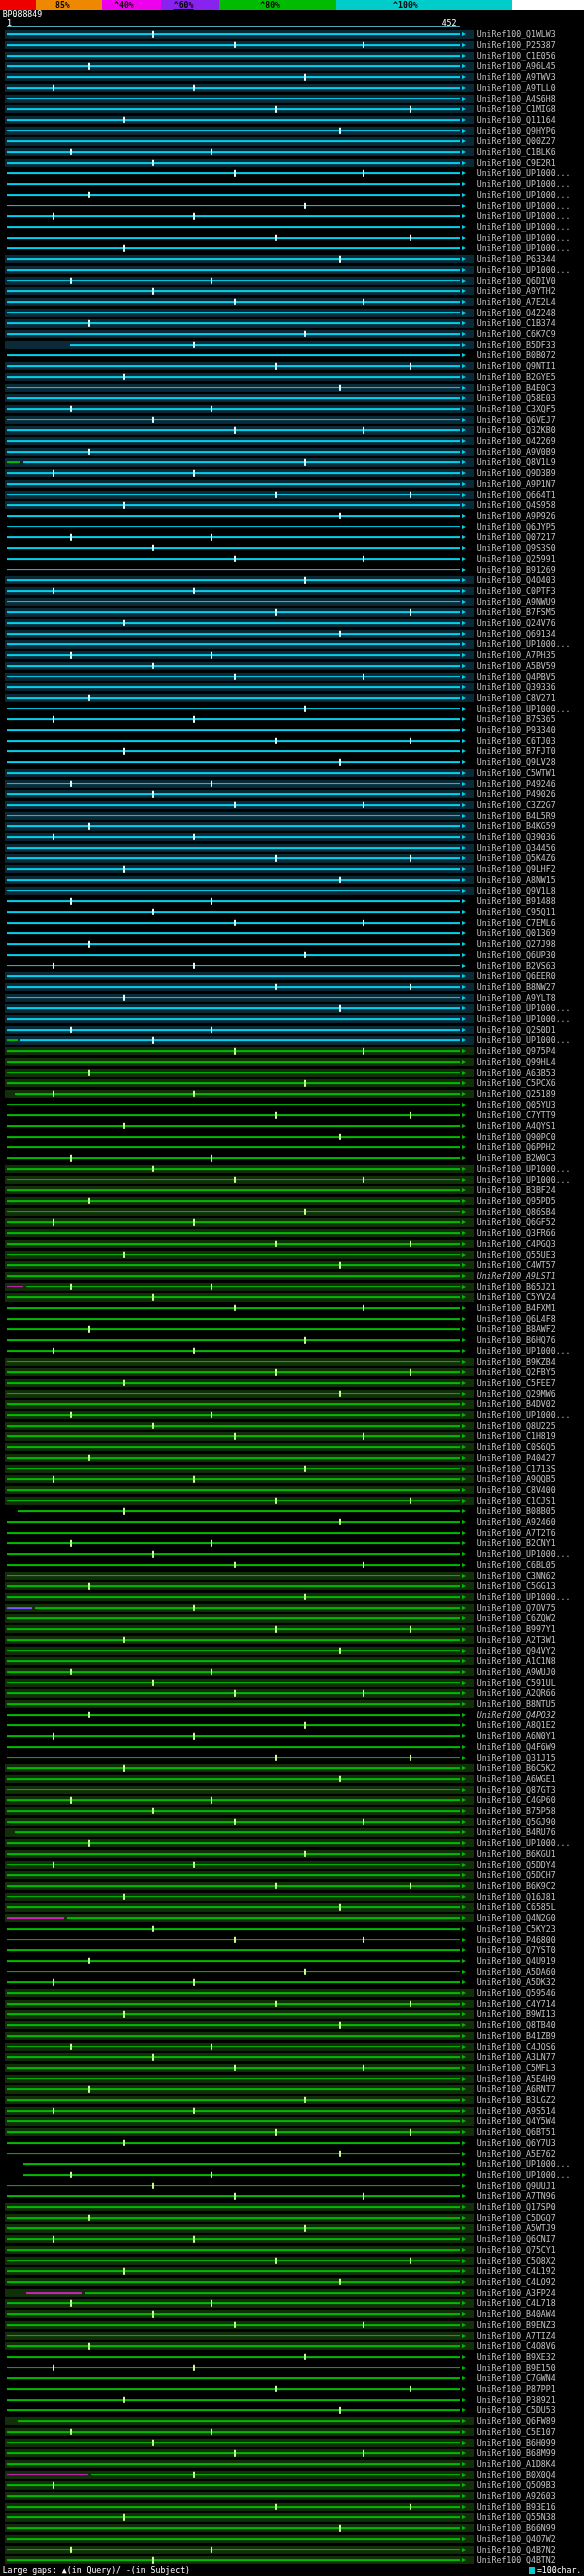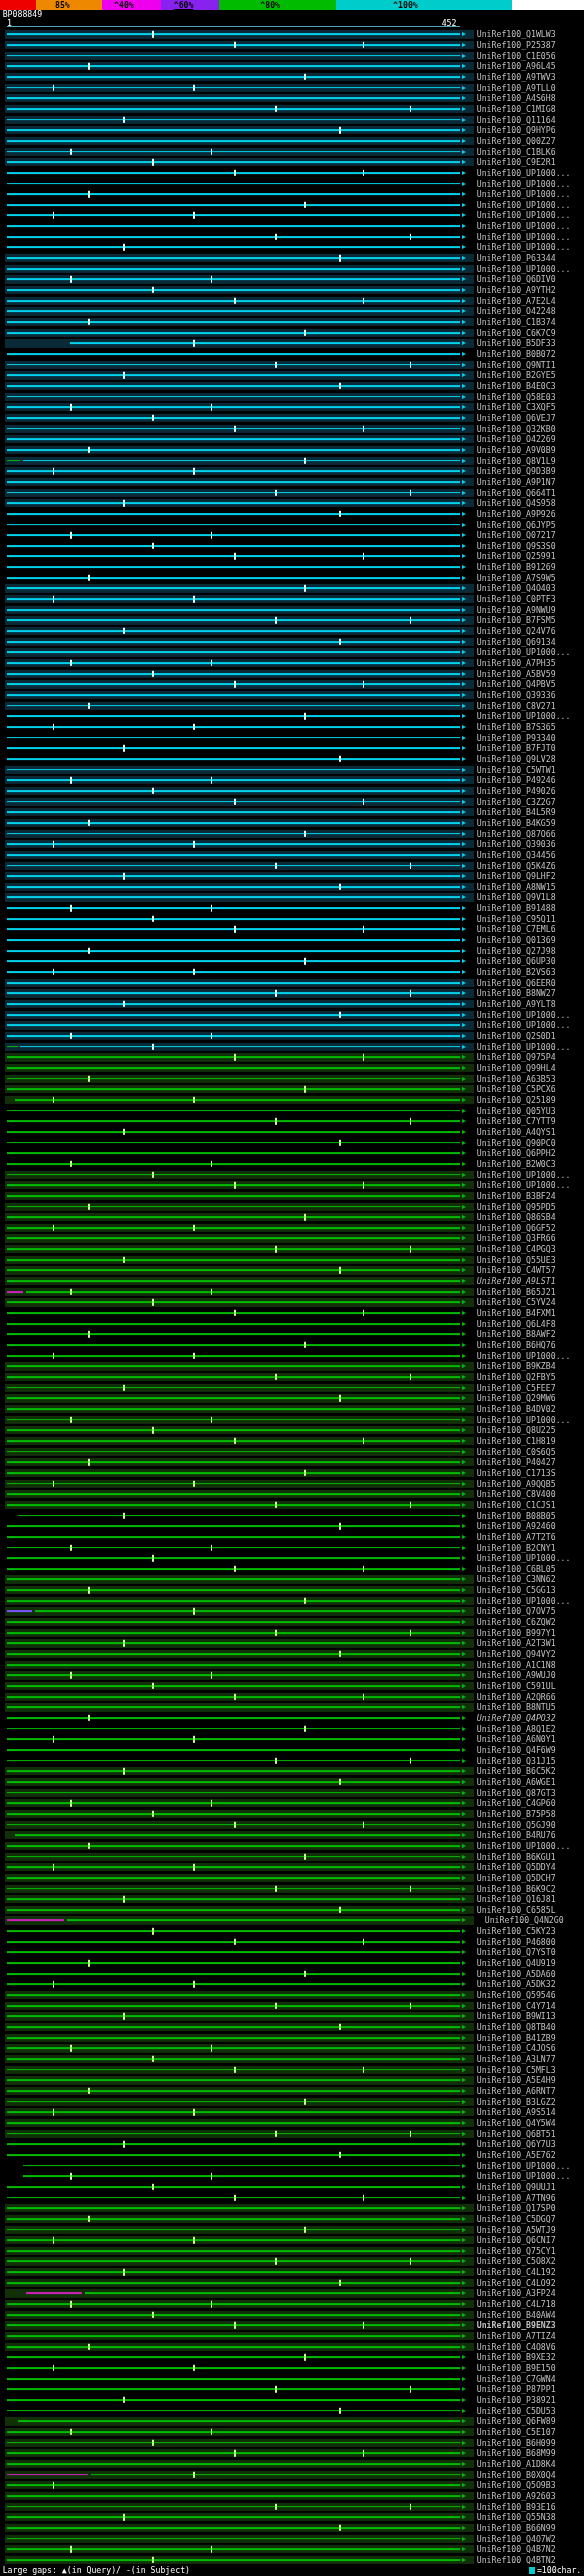--- a/index.html
+++ b/index.html
@@ -416,27 +416,20 @@
         <div class="arrow" style="left: 79%; border-left-color: rgb(0, 210, 238);"></div>
         <div class="hitlabel" style="color: rgb(192, 192, 192);">UniRef100_Q25991</div>
       </div>
       <div class="row">
         <div class="stripe" style="background: rgb(0, 0, 0);"></div>
         <div class="hline" style="left: 1.2%; width: 77.4%; background: rgb(0, 210, 238);"></div>
         <div class="arrow" style="left: 79%; border-left-color: rgb(0, 210, 238);"></div>
         <div class="hitlabel" style="color: rgb(192, 192, 192);">UniRef100_B91269</div>
       </div>
       <div class="row">
-        <div class="stripe" style="background: rgb(0, 0, 0);"></div>
-        <div class="hline" style="left: 1.2%; width: 77.4%; background: rgb(0, 210, 238);"></div>
-        <div class="tick" style="left: 15%; background: rgb(223, 255, 255);"></div>
-        <div class="arrow" style="left: 79%; border-left-color: rgb(0, 210, 238);"></div>
-        <div class="hitlabel" style="color: rgb(192, 192, 192);">UniRef100_A7S9W5</div>
-      </div>
-      <div class="row">
         <div class="stripe" style="background: rgb(11, 42, 56);"></div>
         <div class="hline" style="left: 1.2%; width: 77.4%; background: rgb(0, 210, 238);"></div>
         <div class="tick" style="left: 52%; background: rgb(223, 255, 255);"></div>
         <div class="arrow" style="left: 79%; border-left-color: rgb(0, 210, 238);"></div>
         <div class="hitlabel" style="color: rgb(192, 192, 192);">UniRef100_Q4O403</div>
       </div>
       <div class="row">
         <div class="stripe" style="background: rgb(11, 42, 56);"></div>
         <div class="hline" style="left: 1.2%; width: 77.4%; background: rgb(0, 210, 238);"></div>
         <div class="tick" style="left: 9%; background: rgb(223, 255, 255);"></div>
@@ -531,20 +524,28 @@
       </div>
       <div class="row">
         <div class="stripe" style="background: rgb(0, 0, 0);"></div>
         <div class="hline" style="left: 1.2%; width: 77.4%; background: rgb(0, 210, 238);"></div>
         <div class="arrow" style="left: 79%; border-left-color: rgb(0, 210, 238);"></div>
         <div class="hitlabel" style="color: rgb(192, 192, 192);">UniRef100_P93340</div>
       </div>
       <div class="row">
         <div class="stripe" style="background: rgb(0, 0, 0);"></div>
         <div class="hline" style="left: 1.2%; width: 77.4%; background: rgb(0, 210, 238);"></div>
+        <div class="tick" style="left: 47%; background: rgb(223, 255, 255);"></div>
+        <div class="tick" style="left: 70%; background: rgb(223, 255, 255);"></div>
+        <div class="arrow" style="left: 79%; border-left-color: rgb(0, 210, 238);"></div>
+        <div class="hitlabel" style="color: rgb(192, 192, 192);">UniRef100_C6TJ03</div>
+      </div>
+      <div class="row">
+        <div class="stripe" style="background: rgb(0, 0, 0);"></div>
+        <div class="hline" style="left: 1.2%; width: 77.4%; background: rgb(0, 210, 238);"></div>
         <div class="tick" style="left: 21%; background: rgb(223, 255, 255);"></div>
         <div class="arrow" style="left: 79%; border-left-color: rgb(0, 210, 238);"></div>
         <div class="hitlabel" style="color: rgb(192, 192, 192);">UniRef100_B7FJT0</div>
       </div>
       <div class="row">
         <div class="stripe" style="background: rgb(0, 0, 0);"></div>
         <div class="hline" style="left: 1.2%; width: 77.4%; background: rgb(0, 210, 238);"></div>
         <div class="tick" style="left: 58%; background: rgb(223, 255, 255);"></div>
         <div class="arrow" style="left: 79%; border-left-color: rgb(0, 210, 238);"></div>
         <div class="hitlabel" style="color: rgb(192, 192, 192);">UniRef100_Q9LV28</div>
@@ -583,27 +584,20 @@
         <div class="hline" style="left: 1.2%; width: 77.4%; background: rgb(0, 210, 238);"></div>
         <div class="arrow" style="left: 79%; border-left-color: rgb(0, 210, 238);"></div>
         <div class="hitlabel" style="color: rgb(192, 192, 192);">UniRef100_B4L5R9</div>
       </div>
       <div class="row">
         <div class="stripe" style="background: rgb(11, 42, 56);"></div>
         <div class="hline" style="left: 1.2%; width: 77.4%; background: rgb(0, 210, 238);"></div>
         <div class="tick" style="left: 15%; background: rgb(223, 255, 255);"></div>
         <div class="arrow" style="left: 79%; border-left-color: rgb(0, 210, 238);"></div>
         <div class="hitlabel" style="color: rgb(192, 192, 192);">UniRef100_B4KG59</div>
-      </div>
-      <div class="row">
-        <div class="stripe" style="background: rgb(11, 42, 56);"></div>
-        <div class="hline" style="left: 1.2%; width: 77.4%; background: rgb(0, 210, 238);"></div>
-        <div class="tick" style="left: 52%; background: rgb(223, 255, 255);"></div>
-        <div class="arrow" style="left: 79%; border-left-color: rgb(0, 210, 238);"></div>
-        <div class="hitlabel" style="color: rgb(192, 192, 192);">UniRef100_Q87O66</div>
       </div>
       <div class="row">
         <div class="stripe" style="background: rgb(11, 42, 56);"></div>
         <div class="hline" style="left: 1.2%; width: 77.4%; background: rgb(0, 210, 238);"></div>
         <div class="tick" style="left: 9%; background: rgb(223, 255, 255);"></div>
         <div class="tick" style="left: 33%; background: rgb(223, 255, 255);"></div>
         <div class="arrow" style="left: 79%; border-left-color: rgb(0, 210, 238);"></div>
         <div class="hitlabel" style="color: rgb(192, 192, 192);">UniRef100_Q39036</div>
       </div>
       <div class="row">
@@ -1314,21 +1308,21 @@
         <div class="hline" style="left: 1.2%; width: 77.4%; background: rgb(0, 187, 0);"></div>
         <div class="tick" style="left: 58%; background: rgb(200, 255, 136);"></div>
         <div class="arrow" style="left: 79%; border-left-color: rgb(0, 187, 0);"></div>
         <div class="hitlabel" style="color: rgb(192, 192, 192);">UniRef100_C6585L</div>
       </div>
       <div class="row">
         <div class="stripe" style="background: rgb(17, 48, 10);"></div>
         <div class="hline" style="left: 1.2%; width: 9.8%; background: rgb(204, 34, 187);"></div>
         <div class="hline" style="left: 11.5%; width: 67.1%; background: rgb(0, 187, 0);"></div>
         <div class="arrow" style="left: 79%; border-left-color: rgb(0, 187, 0);"></div>
-        <div class="hitlabel" style="color: rgb(192, 192, 192); margin-left: 8px;">UniRef100_Q4N2G0</div>
+        <div class="hitlabel" style="color: rgb(192, 192, 192);">UniRef100_Q4N2G0</div>
       </div>
       <div class="row">
         <div class="stripe" style="background: rgb(0, 0, 0);"></div>
         <div class="hline" style="left: 1.2%; width: 77.4%; background: rgb(0, 187, 0);"></div>
         <div class="tick" style="left: 26%; background: rgb(200, 255, 136);"></div>
         <div class="arrow" style="left: 79%; border-left-color: rgb(0, 187, 0);"></div>
         <div class="hitlabel" style="color: rgb(192, 192, 192);">UniRef100_C5KY23</div>
       </div>
       <div class="row">
         <div class="stripe" style="background: rgb(0, 0, 0);"></div>
@@ -1585,21 +1579,21 @@
         <div class="tick" style="left: 26%; background: rgb(200, 255, 136);"></div>
         <div class="arrow" style="left: 79%; border-left-color: rgb(0, 187, 0);"></div>
         <div class="hitlabel" style="color: rgb(192, 192, 192);">UniRef100_B40AW4</div>
       </div>
       <div class="row">
         <div class="stripe" style="background: rgb(17, 48, 10);"></div>
         <div class="hline" style="left: 1.2%; width: 77.4%; background: rgb(0, 187, 0);"></div>
         <div class="tick" style="left: 40%; background: rgb(200, 255, 136);"></div>
         <div class="tick" style="left: 62%; background: rgb(200, 255, 136);"></div>
         <div class="arrow" style="left: 79%; border-left-color: rgb(0, 187, 0);"></div>
-        <div class="hitlabel" style="color: rgb(192, 192, 192); font-weight: bold;">UniRef100_B9ENZ3</div>
+        <div class="hitlabel" style="color: rgb(192, 192, 192);">UniRef100_B9ENZ3</div>
       </div>
       <div class="row">
         <div class="stripe" style="background: rgb(17, 48, 10);"></div>
         <div class="hline" style="left: 1.2%; width: 77.4%; background: rgb(0, 187, 0);"></div>
         <div class="arrow" style="left: 79%; border-left-color: rgb(0, 187, 0);"></div>
         <div class="hitlabel" style="color: rgb(192, 192, 192);">UniRef100_A7TIZ4</div>
       </div>
       <div class="row">
         <div class="stripe" style="background: rgb(17, 48, 10);"></div>
         <div class="hline" style="left: 1.2%; width: 77.4%; background: rgb(0, 187, 0);"></div>

